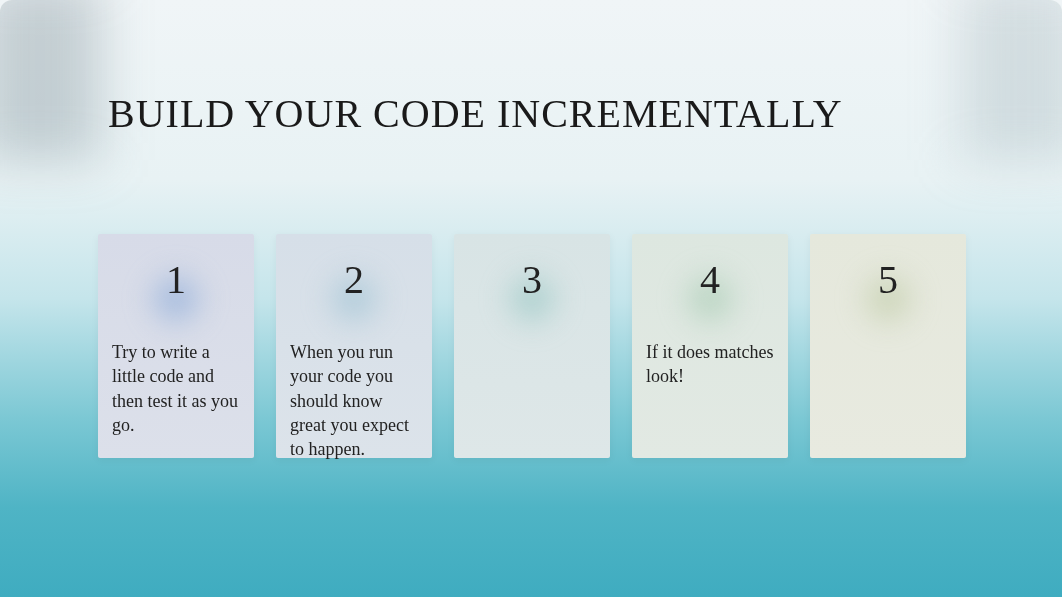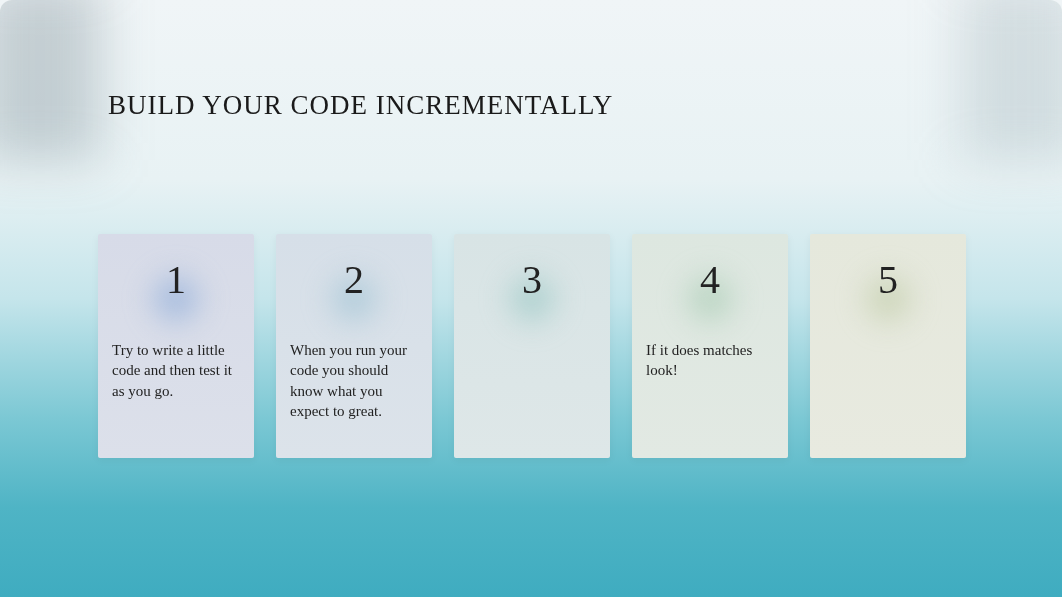--- a/index.html
+++ b/index.html
@@ -37,21 +37,21 @@
       right: -20px;
       width: 120px;
       height: 180px;
       background: rgba(150, 170, 175, 0.3);
       filter: blur(25px);
     }
     .slide-title {
       position: absolute;
       top: 90px;
       left: 108px;
-      font-size: 27px;
+      font-size: 40px;
       font-weight: normal;
       color: #1a1a1a;
       letter-spacing: 1px;
     }
     .cards-container {
       position: absolute;
       top: 234px;
       left: 98px;
       display: flex;
       gap: 22px;
@@ -89,21 +89,21 @@
       border-radius: 50%;
       z-index: 1;
       filter: blur(12px);
     }
     .glow-1 { background: radial-gradient(circle, rgba(130,165,215,0.7) 0%, rgba(130,165,215,0) 70%); }
     .glow-2 { background: radial-gradient(circle, rgba(140,185,205,0.6) 0%, rgba(140,185,205,0) 70%); }
     .glow-3 { background: radial-gradient(circle, rgba(130,190,185,0.6) 0%, rgba(130,190,185,0) 70%); }
     .glow-4 { background: radial-gradient(circle, rgba(150,195,165,0.6) 0%, rgba(150,195,165,0) 70%); }
     .glow-5 { background: radial-gradient(circle, rgba(180,195,150,0.6) 0%, rgba(180,195,150,0) 70%); }
     .card-text {
-      font-size: 15px;
+      font-size: 18px;
       color: #222;
       line-height: 1.35;
       position: relative;
       z-index: 2;
     }
   </style>
 </head>
 <body>
 
 <div class="bg-blur-left"></div>
@@ -113,21 +113,21 @@
 
 <div class="cards-container">
   <div class="card card-1">
     <div class="number-glow glow-1"></div>
     <div class="card-number">1</div>
     <div class="card-text">Try to write a little code and then test it as you go.</div>
   </div>
   <div class="card card-2">
     <div class="number-glow glow-2"></div>
     <div class="card-number">2</div>
-    <div class="card-text">When you run your code you should know what you expect to great.</div>
+    <div class="card-text">When you run your code you should know great you expect to happen.</div>
   </div>
   <div class="card card-3">
     <div class="number-glow glow-3"></div>
     <div class="card-number">3</div>
   </div>
   <div class="card card-4">
     <div class="number-glow glow-4"></div>
     <div class="card-number">4</div>
     <div class="card-text">If it does matches look!</div>
   </div>

